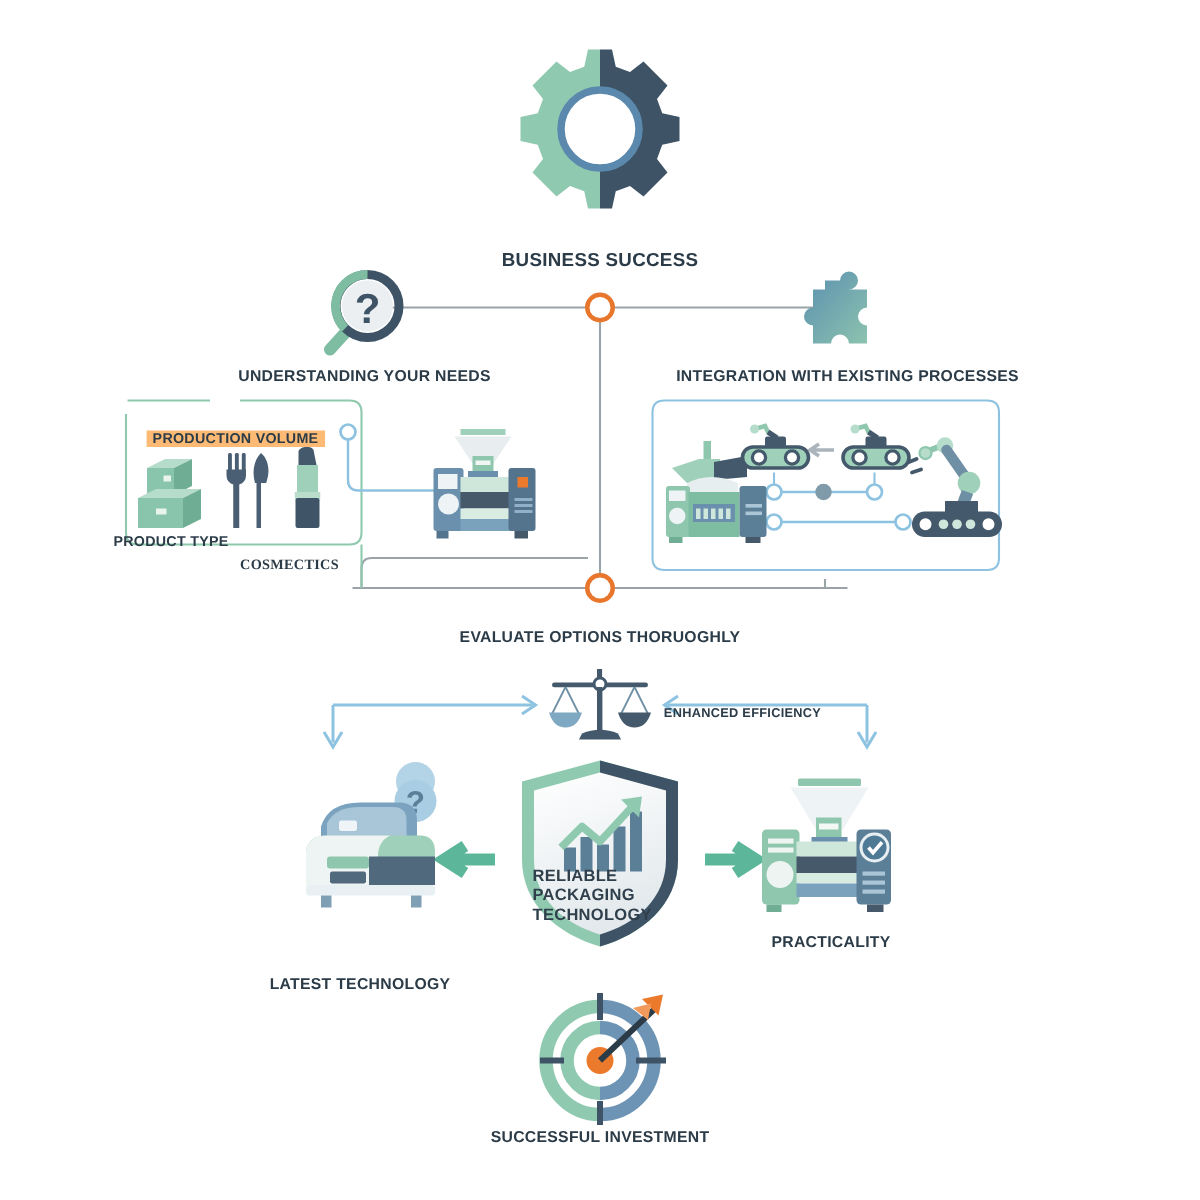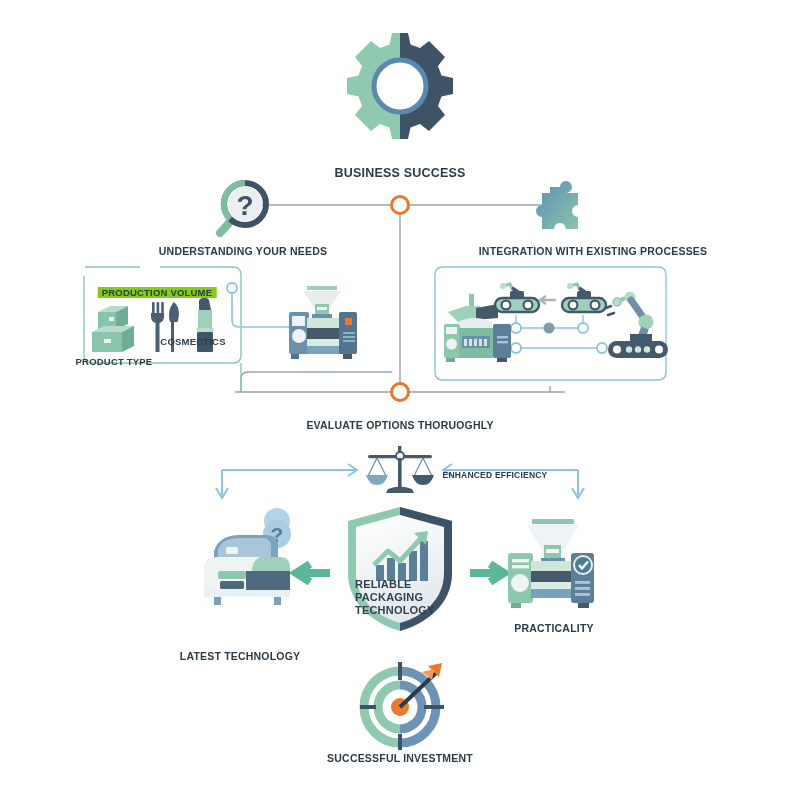--- a/index.html
+++ b/index.html
@@ -390,23 +390,23 @@
         <line x1="68" y1="49" x2="88" y2="49"></line>
       </g>
       <line x1="44" y1="49" x2="80" y2="15" stroke="#2b3b47" stroke-width="4"></line>
       <path d="M72,8 l14,-3 l-3,14 Z" fill="#ec7a2c"></path>
       <path d="M66,14 l12,-3 l-2,11 Z" fill="#f29a5c"></path>
     </svg>
   </div>
 
   <div class="lbl t12" style="left:400px;top:166px;">BUSINESS SUCCESS</div>
   <div class="lbl t10" style="left:243px;top:245px;">UNDERSTANDING YOUR NEEDS</div>
-  <div class="lbl t10" style="left:565px;top:245px;margin-left:28px;">INTEGRATION WITH EXISTING PROCESSES</div>
-  <div class="lbl t9" style="left:157px;top:287px;background:#84cc16;padding:0 4px;">PRODUCTION VOLUME</div>
+  <div class="lbl t10" style="left:565px;top:245px;">INTEGRATION WITH EXISTING PROCESSES</div>
+  <div class="lbl t9" style="left:157px;top:287px;background:#fdba74;padding:0 4px;">PRODUCTION VOLUME</div>
   <div class="lbl t9" style="left:114px;top:356px;">PRODUCT TYPE</div>
-  <div class="lbl t9" style="left:193px;top:336px;">COSMECTICS</div>
+  <div class="lbl t9" style="left:193px;top:372px;font-family:Liberation Serif, serif;">COSMECTICS</div>
   <div class="lbl t10" style="left:400px;top:419px;">EVALUATE OPTIONS THORUOGHLY</div>
   <div class="lbl t8" style="left:495px;top:470px;">ENHANCED EFFICIENCY</div>
   <div class="lbl t10" style="left:240px;top:622px;margin-top:28px;">LATEST TECHNOLOGY</div>
   <div class="lbl t10" style="left:554px;top:622px;">PRACTICALITY</div>
   <div class="lbl t10" style="left:400px;top:752px;">SUCCESSFUL INVESTMENT</div>
 
 </div>
 
 </body></html>

